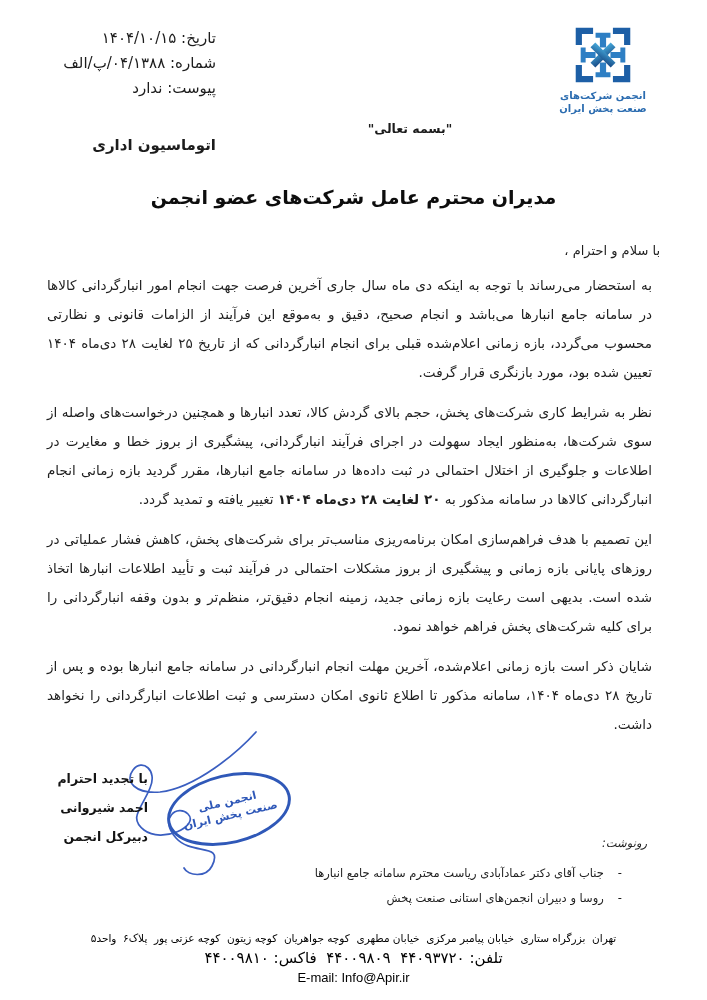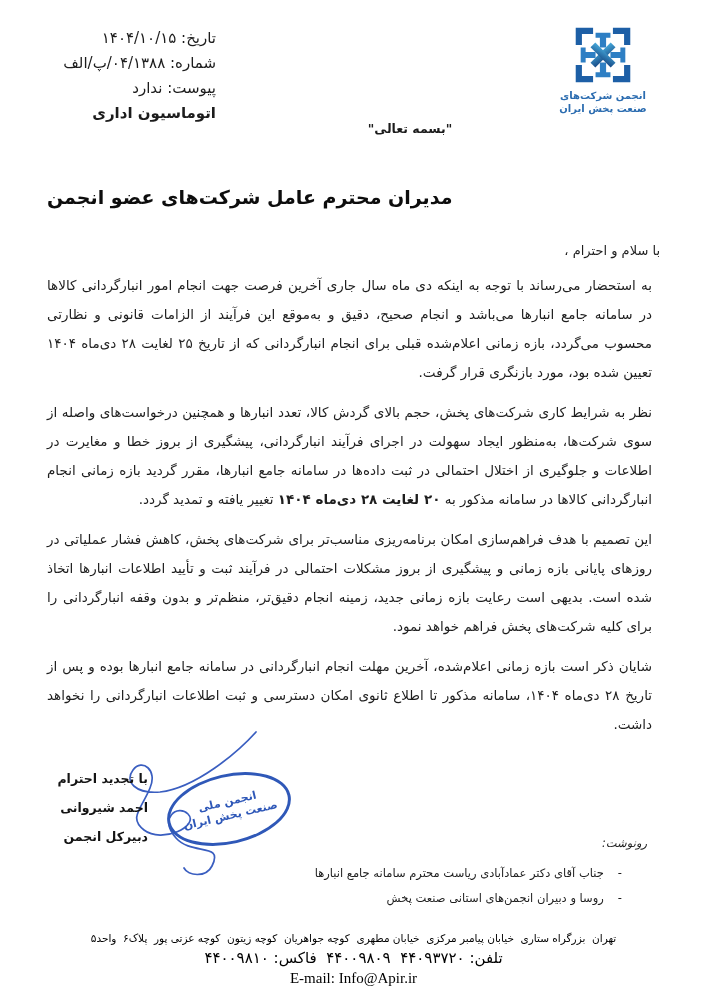--- a/index.html
+++ b/index.html
@@ -8,37 +8,37 @@
   .page {
     position:relative; width:707px; height:1000px; margin:0 auto;
     background:#ffffff; overflow:hidden; direction:rtl;
     color:#222; -webkit-font-smoothing:antialiased;
   }
   
   .meta {
     position:absolute; top:26px; left:40px; width:176px;
     direction:rtl; text-align:right; font-size:15px; line-height:25px; color:#1c1c1c;
   }
-  .meta .automation { font-weight:bold; }
+  .meta .automation { font-weight:bold;margin-top:32px; }
   .logo {
     position:absolute; top:24px; right:50px; width:108px; text-align:center;
   }
   .logo svg { display:block; margin:0 auto; }
   .logo .logo-name {
     margin-top:3px; color:#2b6cb0; font-weight:bold;
     font-size:10px; line-height:13px;
   }
   .besmele {
     position:absolute; top:121px; left:320px; width:180px;
     text-align:center; font-weight:bold; font-size:12.5px; color:#1c1c1c;
   }
   
   .heading {
     position:absolute; top:186px; right:47px; left:47px;
-    font-size:19px; font-weight:bold; color:#0d0d0d; text-align:left;
+    font-size:19px; font-weight:bold; color:#0d0d0d; text-align:center;
   }
   .salutation {
     position:absolute; top:243px; right:47px; font-size:13px; color:#1e1e1e;
   }
   .letter-body {
     position:absolute; top:271px; right:55px; left:47px;
     font-size:13.5px; line-height:29px; text-align:justify; color:#1e1e1e;
   }
   .letter-body p { margin:0 0 11px 0; }
   .letter-body strong { font-weight:bold; }
@@ -58,21 +58,21 @@
     text-align:center; background:rgba(255,255,255,0);
   }
   
   .cc-label { position:absolute; top:836px; right:60px; font-size:11.5px; color:#1e1e1e;font-style:italic; }
   .cc-list  { position:absolute; top:861px; right:85px; font-size:11.5px; line-height:25px; text-align:right; color:#1e1e1e;margin-left:48px; }
   .cc-item .dash { display:inline-block; margin-left:14px; }
   
   .footer { position:absolute; left:0; right:0; bottom:12px; text-align:center; color:#000000; }
   .footer .addr   { font-size:10.5px; line-height:20px; white-space:pre-wrap; }
   .footer .phones { font-size:15px; line-height:20px; white-space:pre-wrap; }
-  .footer .email  { font-size:15px;  line-height:20px; direction:ltr; font-family:Liberation Serif, serif; }
+  .footer .email  { font-size:13px;  line-height:20px; direction:ltr; font-family:Liberation Sans, sans-serif; }
 </style>
 </head>
 <body>
 
 <div class="page">
 
   <div class="meta">
     <div>تاریخ: ۱۴۰۴/۱۰/۱۵</div>
     <div>شماره: ۰۴/۱۳۸۸/پ/الف</div>
     <div>پیوست: ندارد</div>

